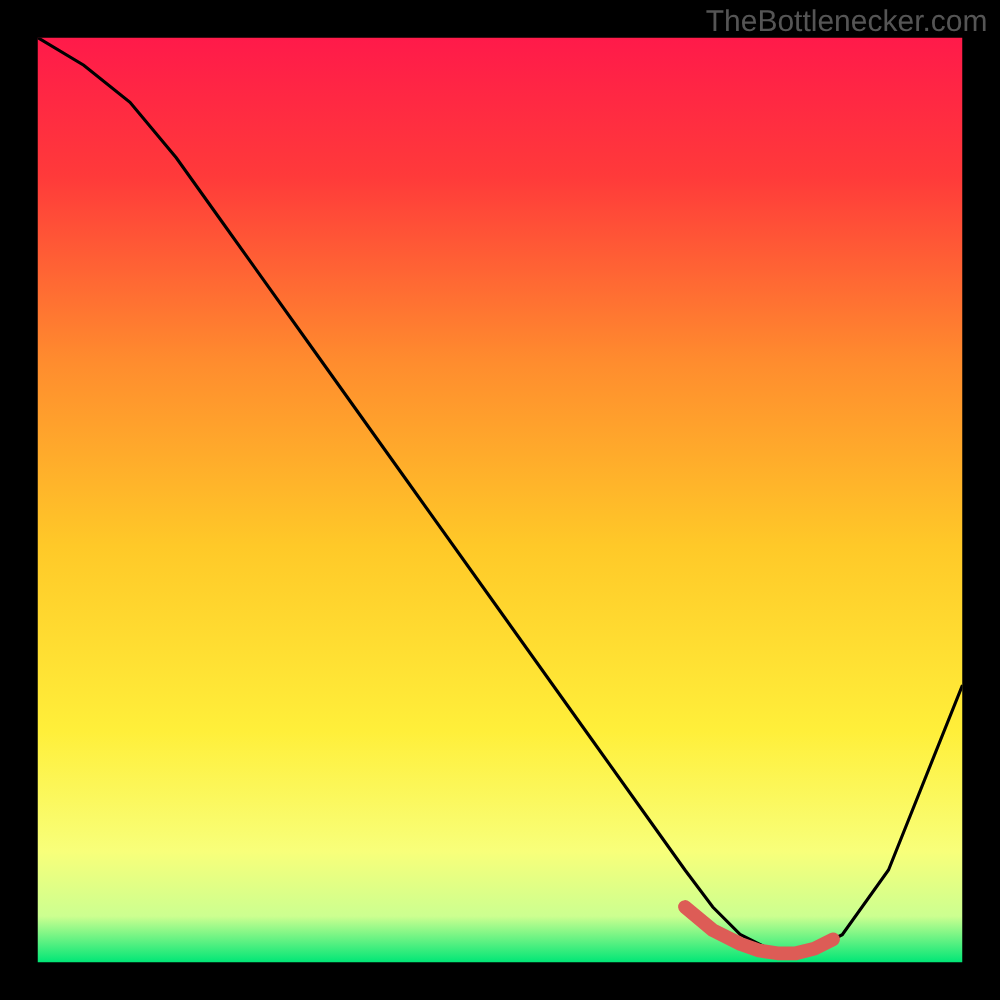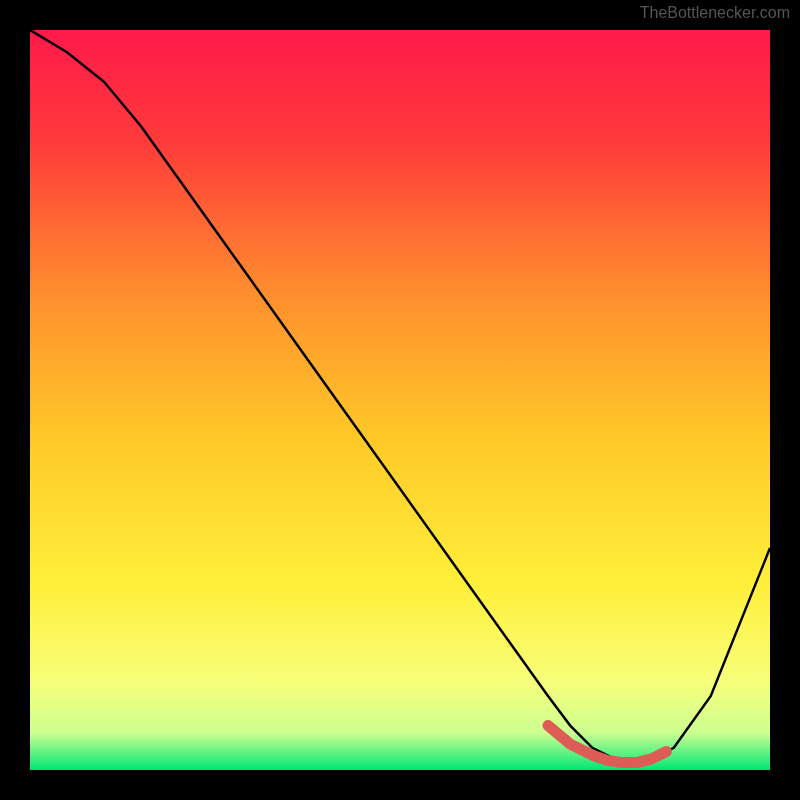--- a/index.html
+++ b/index.html
@@ -9,21 +9,21 @@
     height: 800px;
     background: #000;
     font-family: Arial, sans-serif;
     position: relative;
   }
   .watermark {
     position: absolute;
     top: 4px;
     right: 10px;
     color: #555;
-    font-size: 16px;
+    font-size: 24px;
     font-weight: 500;
     z-index: 10;
   }
   .chart-container {
     position: absolute;
     top: 30px;
     left: 30px;
     width: 740px;
     height: 740px;
   }

